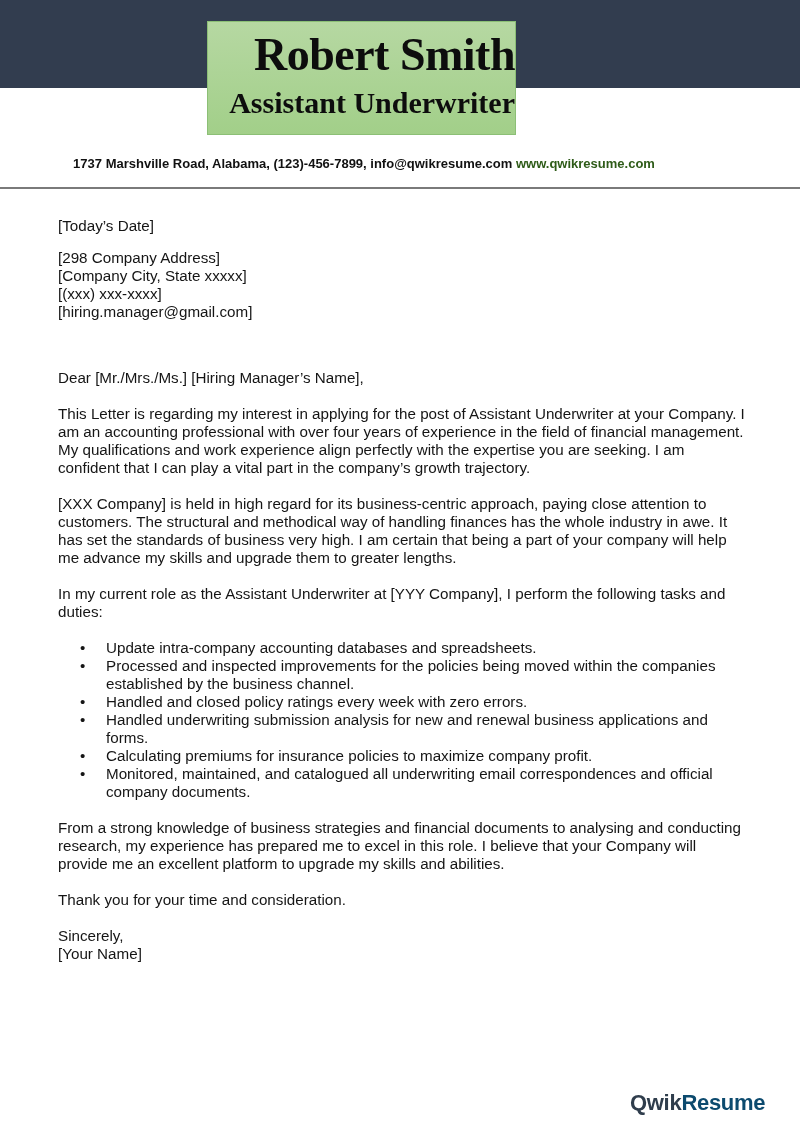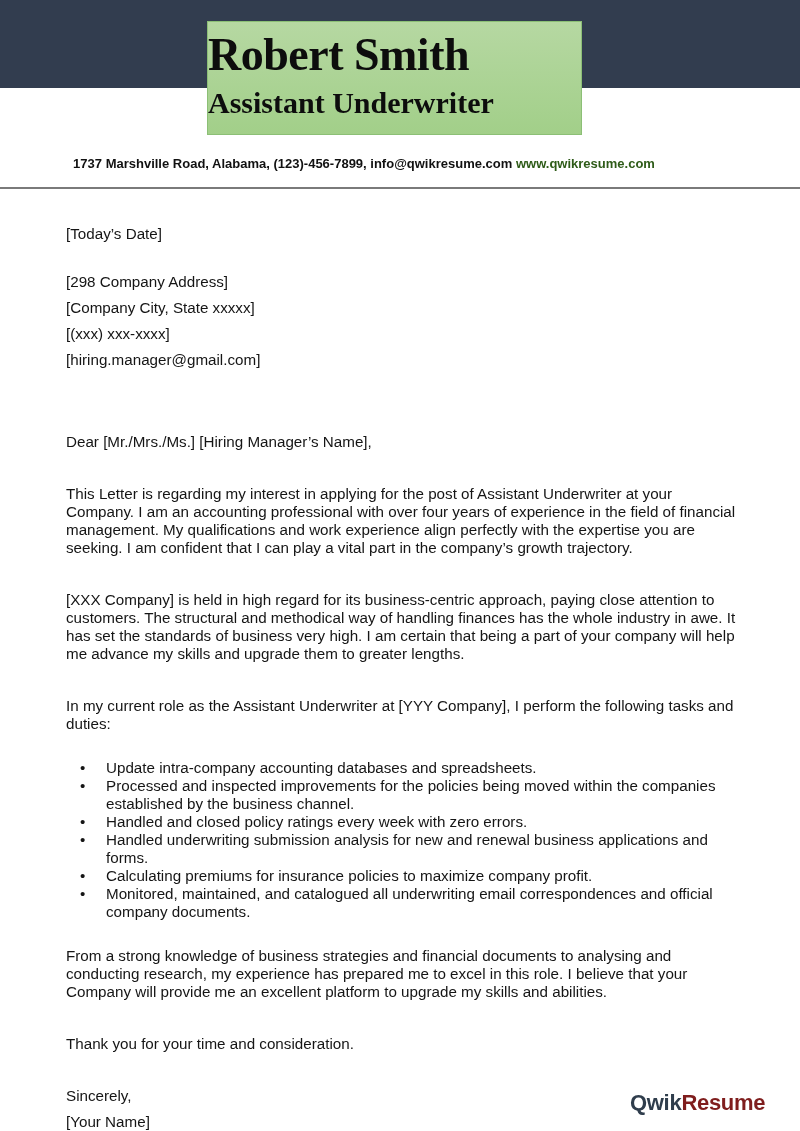--- a/index.html
+++ b/index.html
@@ -1,36 +1,36 @@
 <!DOCTYPE html>
 <html><head>
 <meta charset="utf-8">
 <style>
   html, body { margin: 0; padding: 0; }
   body { width: 800px; height: 1131px; background: #ffffff; position: relative; overflow: hidden; font-family: "Liberation Sans", sans-serif; color: #111; }
   .header-band { position: absolute; left: 0; top: 0; width: 800px; height: 88px; background: #323d4f; }
-  .name-box { position: absolute; left: 207px; top: 21px; width: 375px; height: 114px; background: linear-gradient(#b6d8a2, #a2cf89); border: 1px solid #8cbf76; box-sizing: border-box; text-align: left; }
+  .name-box { position: absolute; left: 207px; top: 21px; width: 309px; height: 114px; background: linear-gradient(#b6d8a2, #a2cf89); border: 1px solid #8cbf76; box-sizing: border-box; text-align: right; }
   .name { font-family: "Liberation Serif", serif; font-weight: bold; font-size: 46px; line-height: 50px; margin-top: 8px; color: #0d0d0d; letter-spacing: -0.5px; }
   .title { font-family: "Liberation Serif", serif; font-weight: bold; font-size: 30px; line-height: 34px; margin-top: 6px; color: #0d0d0d; }
   .contact { position: absolute; top: 156px; left: 0; width: 728px; text-align: center; font-size: 13px; font-weight: bold; color: #111; }
   .contact .web { color: #2e5b18; }
   .rule { position: absolute; top: 187px; left: 0; width: 800px; height: 2px; background: #7a7a7a; }
   .body { position: absolute; left: 58px; top: 217px; width: 690px; font-size: 15.2px; line-height: 18px; color: #151515; }
-  .body p { margin: 8px; }
+  .body p { margin: 0; }
   .gap-s { height: 14px; }
   .gap-l { height: 48px; }
   .gap-m { height: 18px; }
   ul.tasks { margin: 0; padding: 0 0 0 48px; list-style: none; }
   ul.tasks li { position: relative; }
   ul.tasks li .bullet { position: absolute; left: -26px; top: 0; }
   .footer { position: absolute; top: 1132px; left: 178px; font-size: 10.5px; color: #222; }
   .footer a { color: #1e55a8; font-weight: bold; text-decoration: underline; }
   .logo { position: absolute; top: 1090px; left: 630px; font-size: 22px; font-weight: bold; letter-spacing: -0.3px; }
   .logo .q { color: #2f3d4c; }
-  .logo .r { color: #7f1d1d; }
+  .logo .r { color: #0c4a6e; }
 </style>
 </head>
 <body>
 
 <div class="header-band"></div>
 <div class="name-box">
   <div class="name">Robert Smith</div>
   <div class="title">Assistant Underwriter</div>
 </div>
 <div class="contact">

